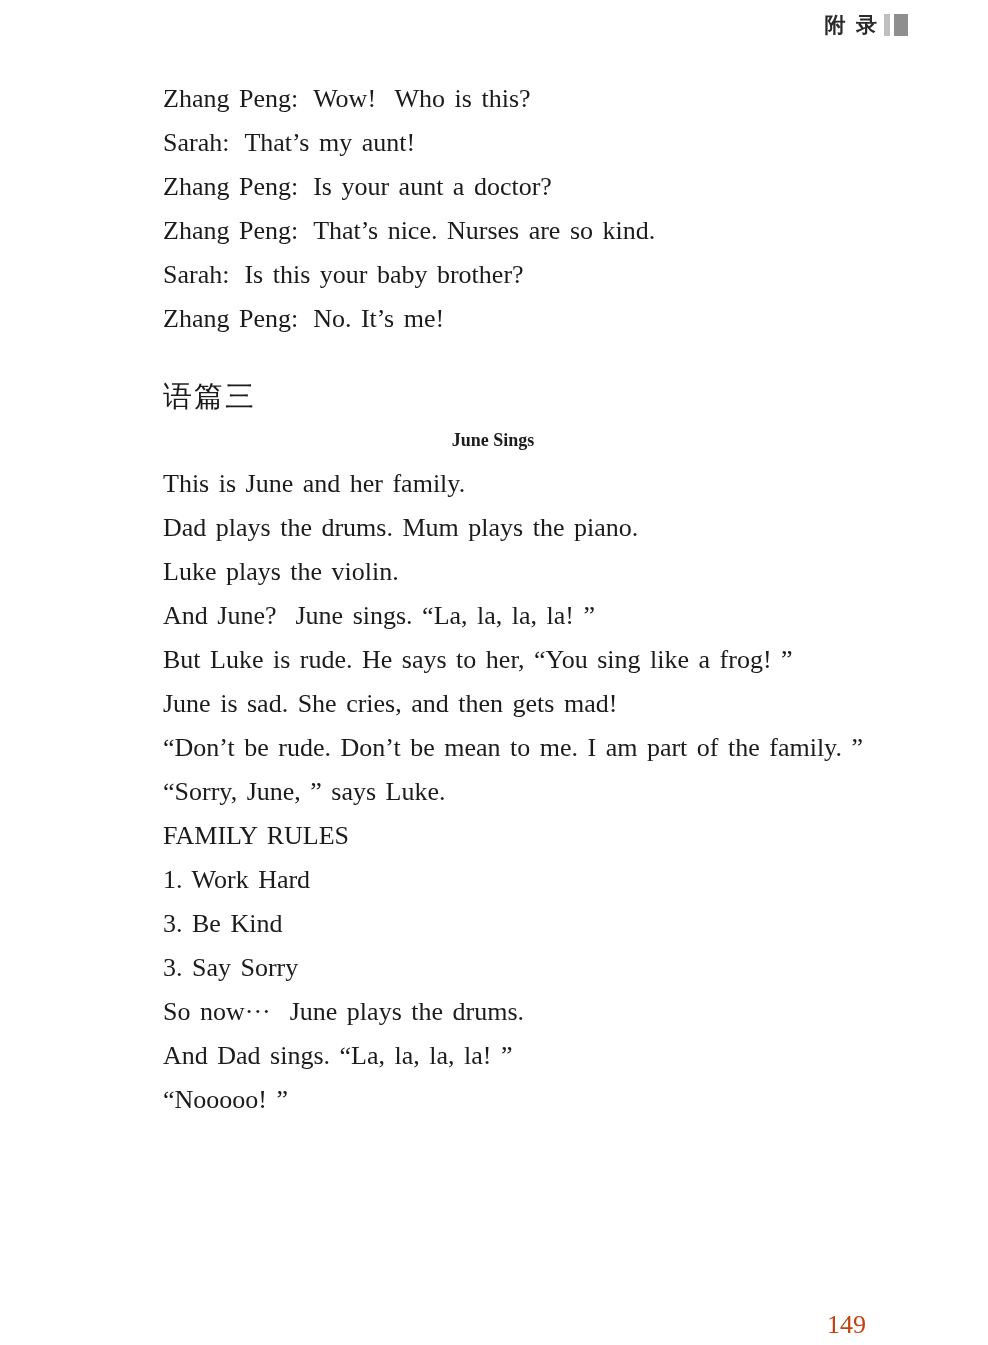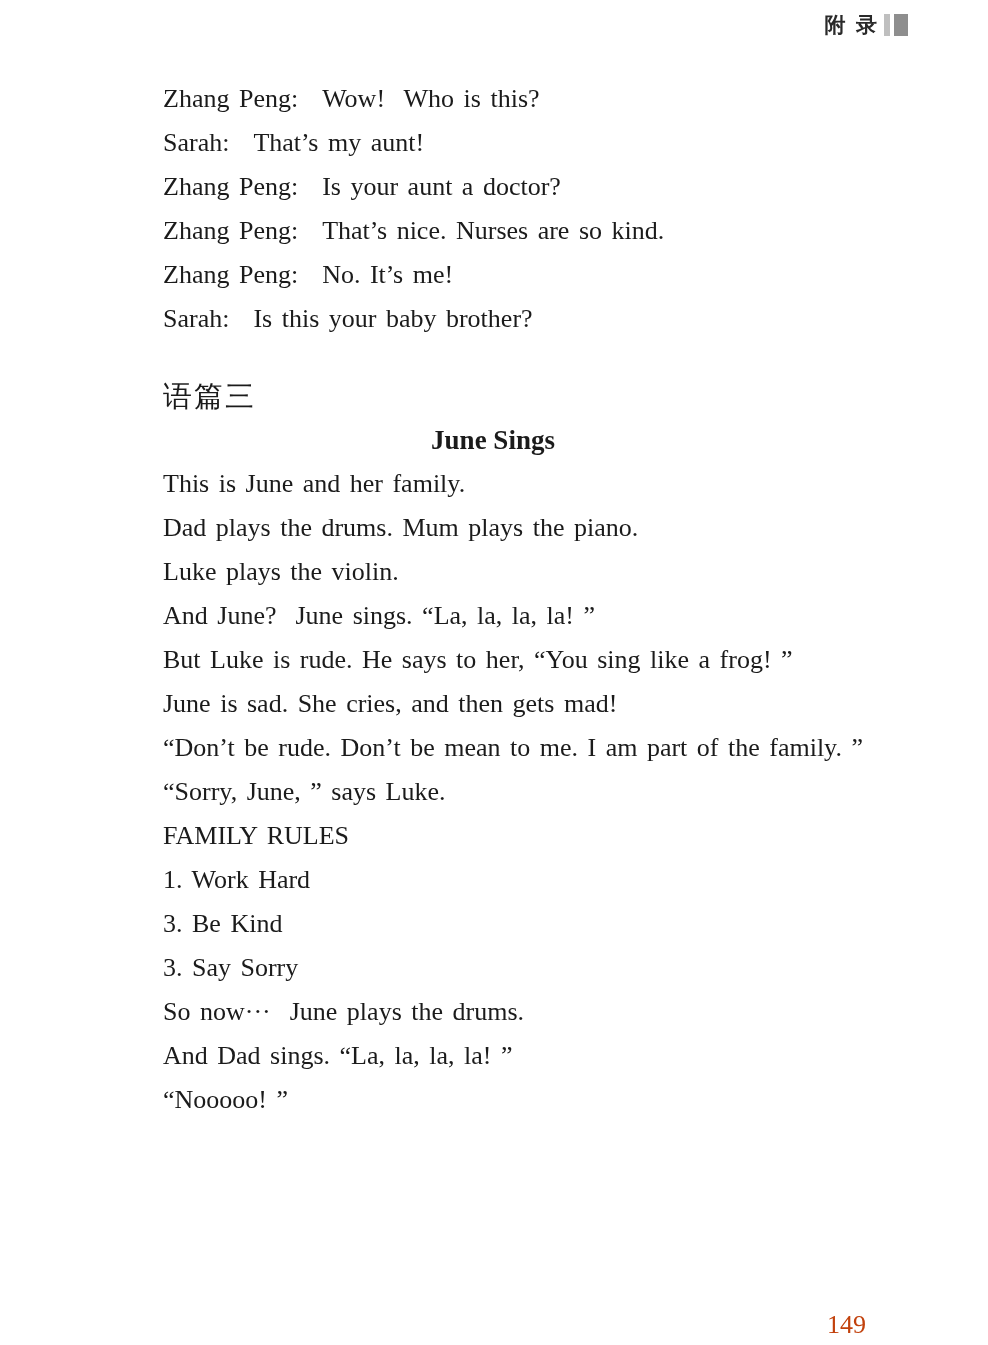--- a/index.html
+++ b/index.html
@@ -53,33 +53,33 @@
     left: 163px;
     top: 77px;
     width: 660px;
   }
   .line {
     line-height: 44px;
     white-space: pre;
     word-spacing: 3px;
   }
   .speaker {
-    margin-right: 24px;
+    margin-right: 15px;
   }
   .section-label {
     margin-top: 33px;
     line-height: 44px;
     font-size: 29px;
     letter-spacing: 2px;
   }
   .passage-title {
     line-height: 44px;
     text-align: center;
     font-weight: bold;
-    font-size: 27px;
+    font-size: 18px;
     white-space: pre;
   }
   .page-number {
     position: absolute;
     left: 827px;
     top: 1310px;
     font-size: 26px;
     line-height: 30px;
     color: #c2410c;
   }
@@ -94,22 +94,22 @@
     <span class="head-bar-thin"></span>
     <span class="head-bar-thick"></span>
   </div>
 
   <div class="content">
 
     <div class="line"><span class="speaker">Zhang Peng:</span><span>Wow!  Who is this?</span></div>
     <div class="line"><span class="speaker">Sarah:</span><span>That’s my aunt!</span></div>
     <div class="line"><span class="speaker">Zhang Peng:</span><span>Is your aunt a doctor?</span></div>
     <div class="line"><span class="speaker">Zhang Peng:</span><span>That’s nice. Nurses are so kind.</span></div>
+    <div class="line"><span class="speaker">Sarah:</span><span>Is this your baby brother?</span></div>
     <div class="line"><span class="speaker">Zhang Peng:</span><span>No. It’s me!</span></div>
-    <div class="line"><span class="speaker">Sarah:</span><span>Is this your baby brother?</span></div>
 
     <div class="section-label">语篇三</div>
 
     <div class="passage-title">June Sings</div>
 
     <div class="line">This is June and her family.</div>
     <div class="line">Dad plays the drums. Mum plays the piano.</div>
     <div class="line">Luke plays the violin.</div>
     <div class="line">And June?  June sings. “La, la, la, la! ”</div>
     <div class="line">But Luke is rude. He says to her, “You sing like a frog! ”</div>

